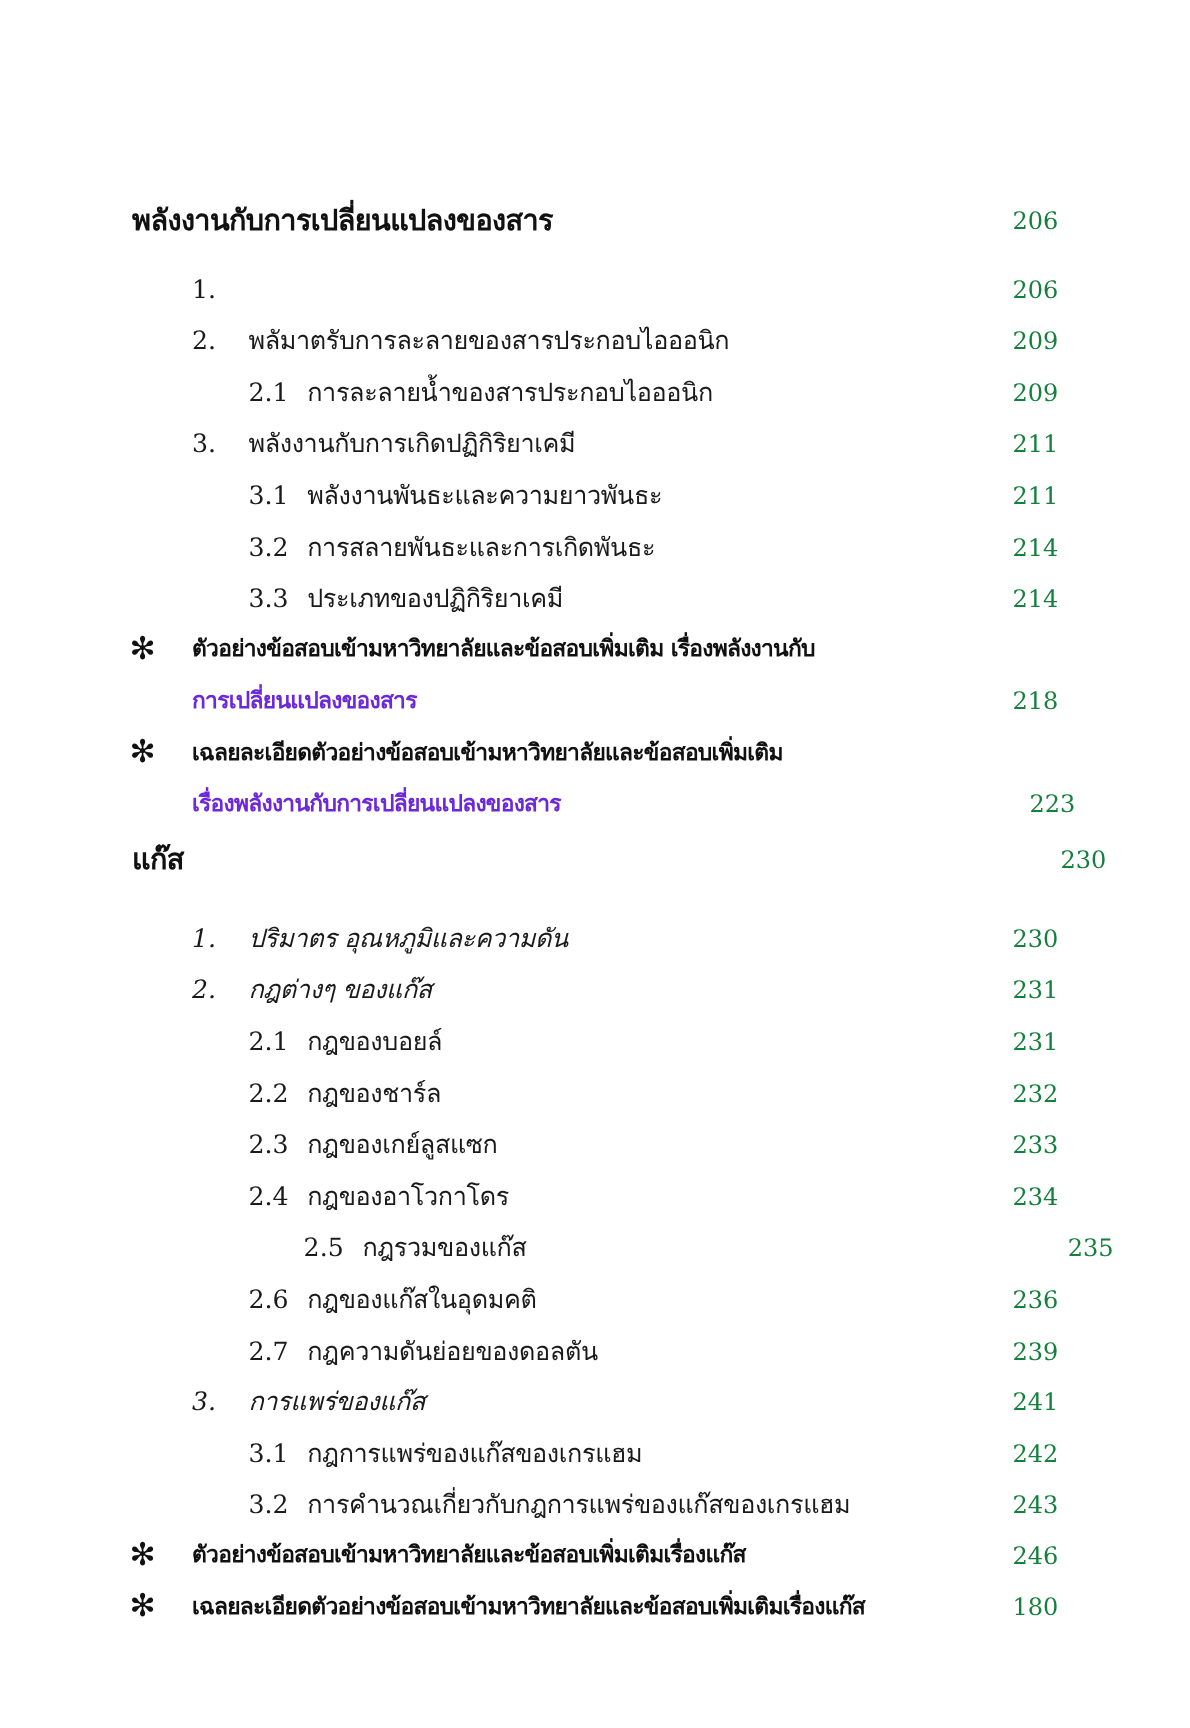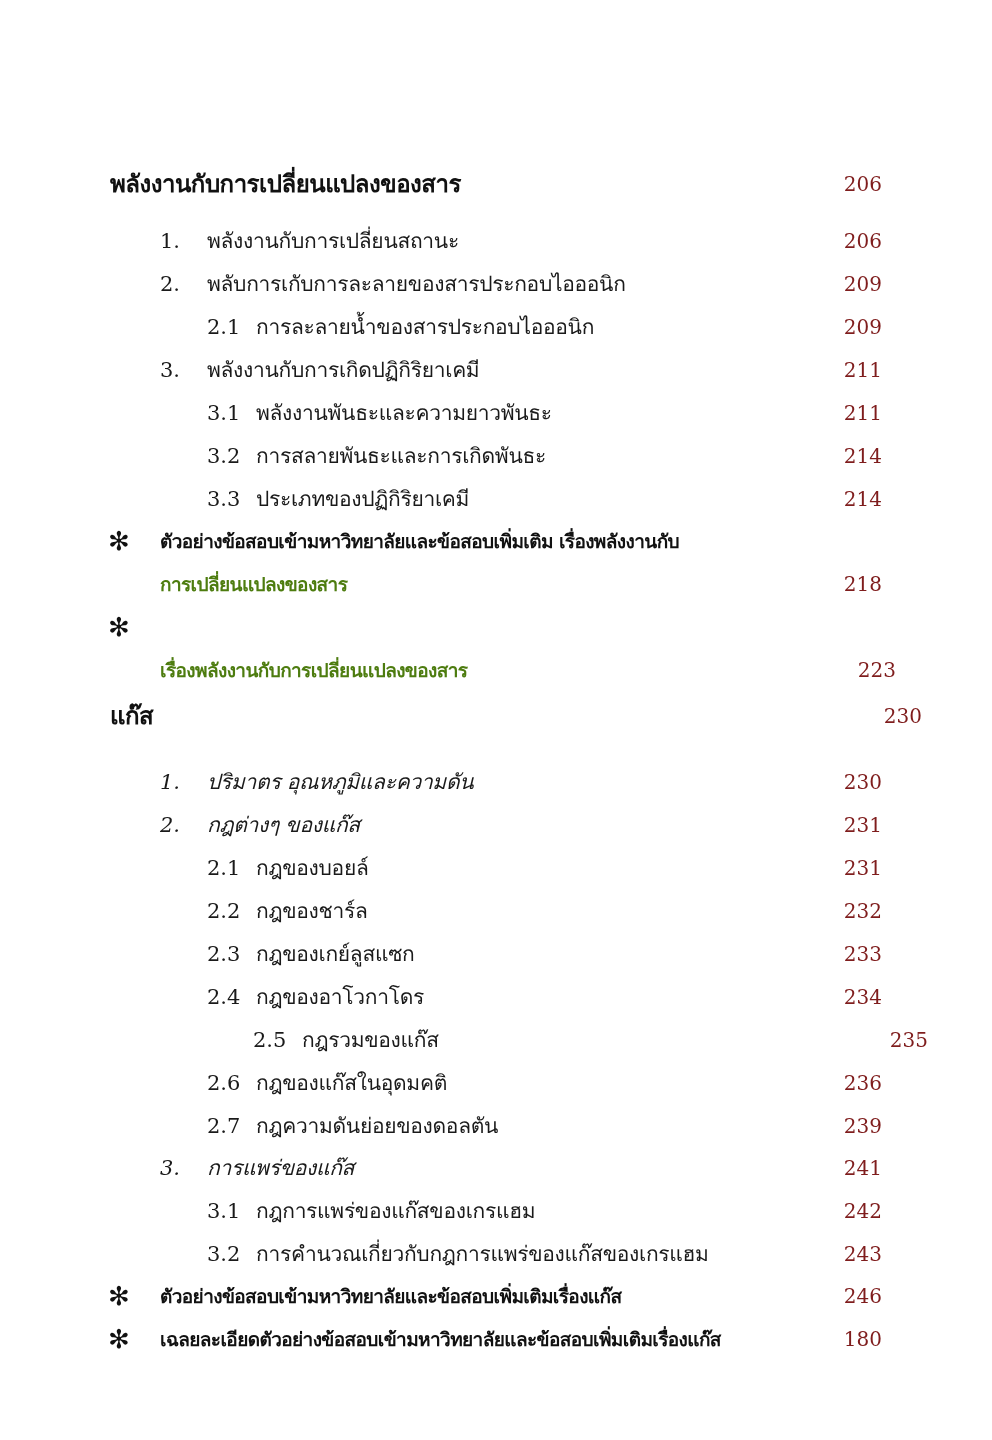--- a/index.html
+++ b/index.html
@@ -36,21 +36,21 @@
     }
     .label {
       position: absolute;
       display: inline-block;
     }
     .page-num {
       position: absolute;
       right: 110px;
       text-align: right;
       font-size: 20px;
-      color: #7f1d1d;
+      color: #15803d;
     }
     
     .chapter .label {
       left: 110px;
       font-family: "DejaVu Sans", "Liberation Sans", sans-serif;
       font-weight: bold;
       font-size: 24px;
       color: #111;
       letter-spacing: -0.5px;
     }
@@ -75,43 +75,42 @@
       font-weight: bold;
       font-size: 19px;
       color: #111;
       letter-spacing: -0.6px;
     }
     .cont .label {
       left: 160px;
       font-family: "DejaVu Sans", "Liberation Sans", sans-serif;
       font-weight: bold;
       font-size: 19px;
-      color: #4d7c0f;
+      color: #6d28d9;
       letter-spacing: -0.6px;
     }
     .l1 .label, .l2 .label { letter-spacing: -0.3px; }
   </style>
 </head>
 <body>
 
 <div class="page">
 
   <div class="row chapter" style="top:164px;">
     <span class="label">พลังงานกับการเปลี่ยนแปลงของสาร</span>
     <span class="page-num">206</span>
   </div>
 
   <div class="row l1" style="top:221px;">
     <span class="num">1.</span>
-    <span class="label">พลังงานกับการเปลี่ยนสถานะ</span>
     <span class="page-num">206</span>
   </div>
   <div class="row l1" style="top:264px;">
     <span class="num">2.</span>
-    <span class="label">พลับการเกับการละลายของสารประกอบไอออนิก</span>
+    <span class="label">พลัมาตรับการละลายของสารประกอบไอออนิก</span>
     <span class="page-num">209</span>
   </div>
   <div class="row l2" style="top:307px;">
     <span class="num">2.1</span>
     <span class="label">การละลายน้ำของสารประกอบไอออนิก</span>
     <span class="page-num">209</span>
   </div>
   <div class="row l1" style="top:350px;">
     <span class="num">3.</span>
     <span class="label">พลังงานกับการเกิดปฏิกิริยาเคมี</span>
@@ -136,20 +135,21 @@
   <div class="row exercise" style="top:521px;">
     <span class="star">✻</span>
     <span class="label">ตัวอย่างข้อสอบเข้ามหาวิทยาลัยและข้อสอบเพิ่มเติม เรื่องพลังงานกับ</span>
   </div>
   <div class="row cont" style="top:564px;">
     <span class="label">การเปลี่ยนแปลงของสาร</span>
     <span class="page-num">218</span>
   </div>
   <div class="row exercise" style="top:607px;">
     <span class="star">✻</span>
+    <span class="label">เฉลยละเอียดตัวอย่างข้อสอบเข้ามหาวิทยาลัยและข้อสอบเพิ่มเติม</span>
   </div>
   <div class="row cont" style="top:650px;padding-left:14px;">
     <span class="label">เรื่องพลังงานกับการเปลี่ยนแปลงของสาร</span>
     <span class="page-num">223</span>
   </div>
 
   <div class="row chapter" style="top:696px;padding-left:40px;">
     <span class="label">แก๊ส</span>
     <span class="page-num">230</span>
   </div>

